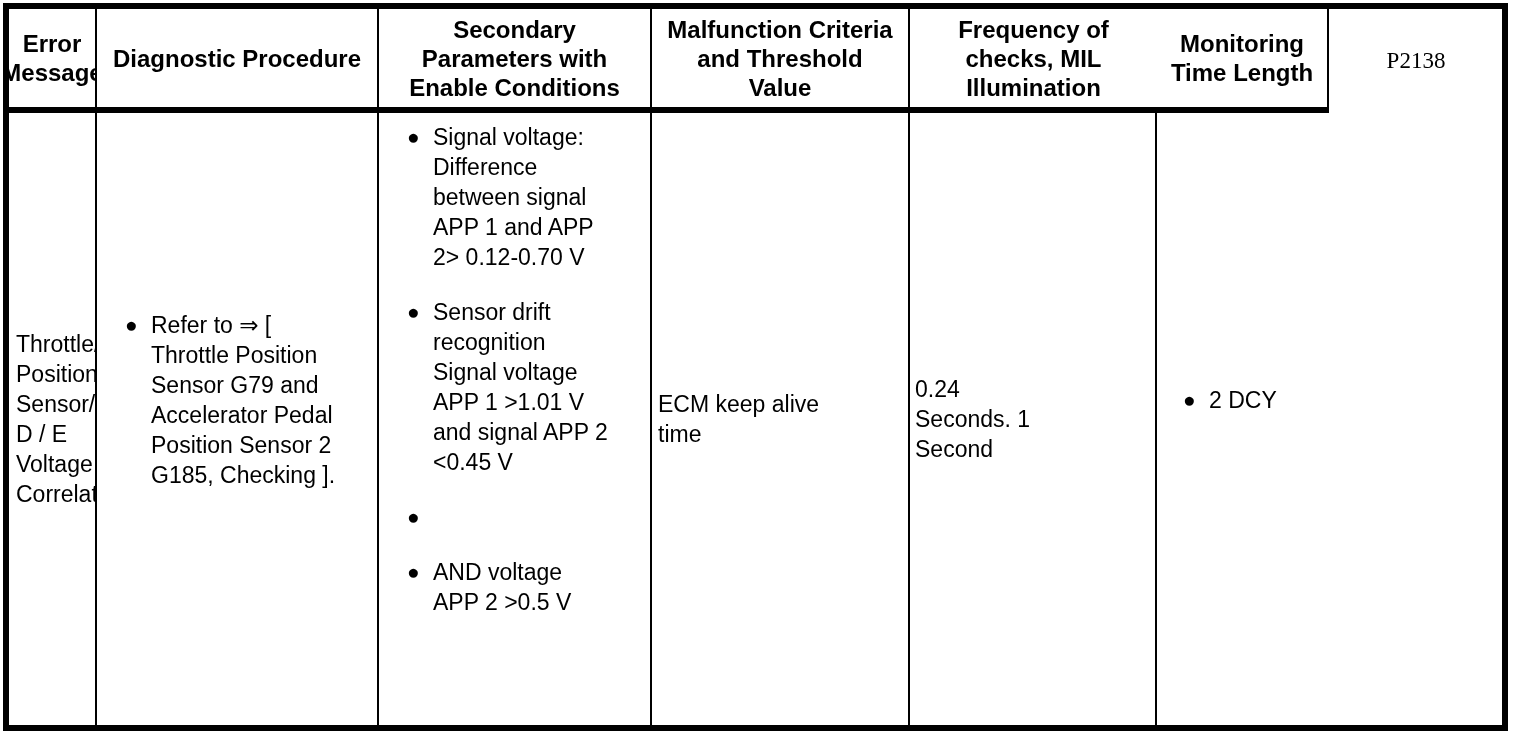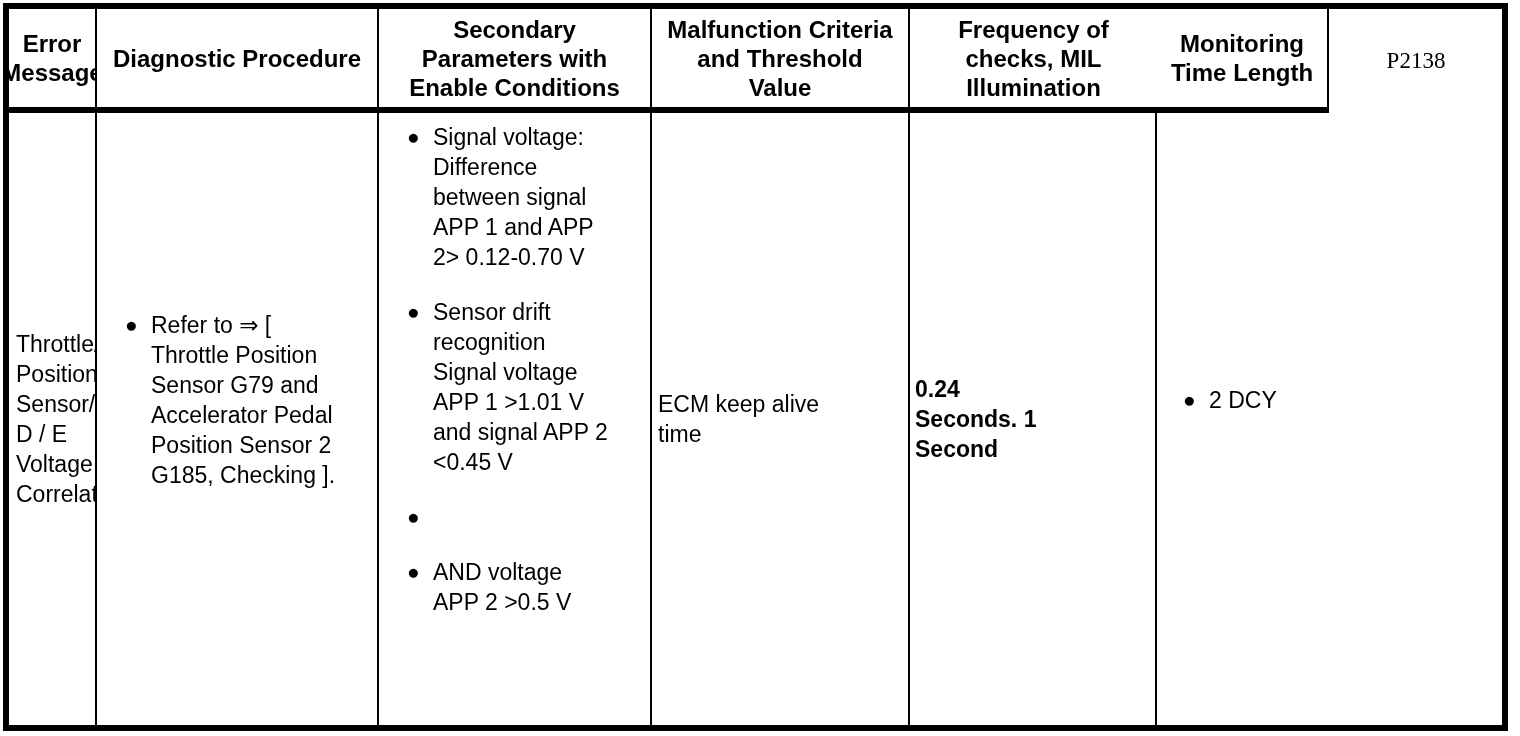--- a/index.html
+++ b/index.html
@@ -45,21 +45,21 @@
   .td {
     font-size: 23px;
     line-height: 30px;
     white-space: pre-line;
   }
   .td.dtc  { align-items: center; justify-content: center; font-family: Liberation Serif, serif; }
   .td.error{ justify-content: center; padding: 0 4px 0 7px; }
   .td.diag { justify-content: center; padding-left: 28px; padding-right: 4px; }
   .td.malf { justify-content: flex-start; padding-top: 9px; padding-left: 28px; padding-right: 4px; }
   .td.sec  { justify-content: center; padding: 0 20px 0 6px; }
-  .td.mon  { justify-content: center; padding-left: 5px; padding-right: 4px; font-weight: bold; }
+  .td.mon  { justify-content: center; padding-left: 5px; padding-right: 4px; }
   .td.freq { justify-content: center; padding-left: 26px; }
   .shift-up { margin-bottom: 38px; }
   .bullet-item { display: flex; align-items: flex-start; }
   .bullet-item + .bullet-item { margin-top: 25px; }
   .bullet {
     width: 26px;
     flex: none;
     font-size: 21px;
     line-height: 30px;
   }

